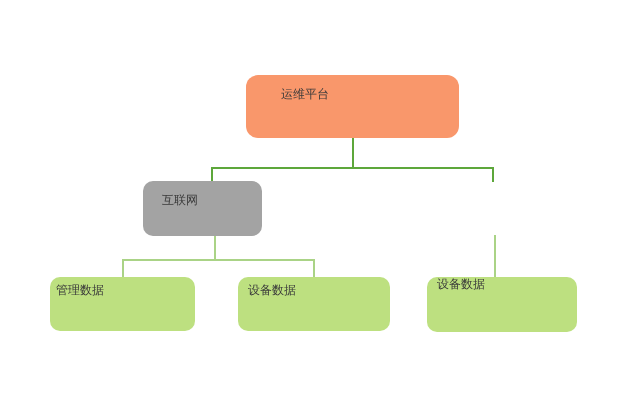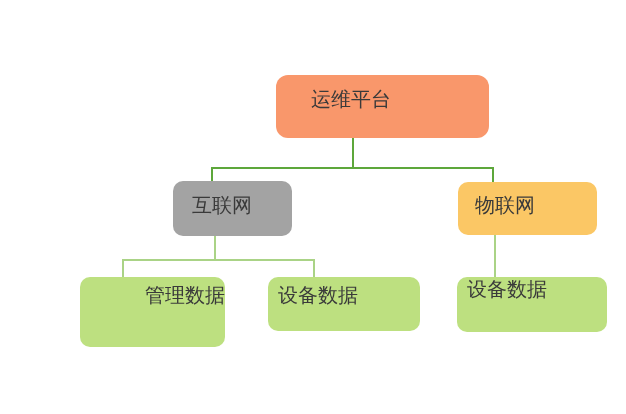--- a/index.html
+++ b/index.html
@@ -7,41 +7,39 @@
     position: relative;
     width: 626px;
     height: 414px;
     background: #ffffff;
     overflow: hidden;
     font-family: "DejaVu Sans", "Liberation Sans", sans-serif;
   }
   .node {
     position: absolute;
     box-sizing: border-box;
-    font-size: 20px;
+    font-size: 12px;
     line-height: 1.25;
     color: #3a3a3a;
     cursor: default;
     white-space: nowrap;
-    margin-left: 30px;
   }
   .edge { position: absolute; }
 </style>
 </head>
 <body>
 
 <div class="stage" id="stage">
     <div class="edge" style="left: 352px; top: 138px; width: 2px; height: 29px; background: rgb(93, 167, 59);"></div>
     <div class="edge" style="left: 211px; top: 167px; width: 283px; height: 2px; background: rgb(93, 167, 59);"></div>
     <div class="edge" style="left: 211px; top: 167px; width: 2px; height: 14px; background: rgb(93, 167, 59);"></div>
     <div class="edge" style="left: 492px; top: 167px; width: 2px; height: 15px; background: rgb(93, 167, 59);"></div>
     <div class="edge" style="left: 214px; top: 236px; width: 2px; height: 23px; background: rgb(170, 211, 134);"></div>
     <div class="edge" style="left: 122px; top: 259px; width: 193px; height: 2px; background: rgb(170, 211, 134);"></div>
     <div class="edge" style="left: 122px; top: 259px; width: 2px; height: 18px; background: rgb(170, 211, 134);"></div>
     <div class="edge" style="left: 313px; top: 259px; width: 2px; height: 18px; background: rgb(170, 211, 134);"></div>
     <div class="edge" style="left: 494px; top: 235px; width: 2px; height: 42px; background: rgb(170, 211, 134);"></div>
     <div class="node" style="left: 246px; top: 75px; width: 213px; height: 63px; background: rgb(249, 151, 107); border-radius: 12px; padding-left: 35px; padding-top: 12px; color: rgb(58, 58, 58);"><span>运维平台</span></div>
     <div class="node" style="left: 143px; top: 181px; width: 119px; height: 55px; background: #a3a3a3; border-radius: 10px; padding-left: 19px; padding-top: 12px; color: rgb(58, 58, 58);"><span>互联网</span></div>
-    <div class="node" style="left: 428px; top: 182px; width: 139px; height: 53px; background: rgb(251, 199, 101); border-radius: 10px; padding-left: 17px; padding-top: 11px; color: rgb(58, 58, 58);"><span>物联网</span></div>
-    <div class="node" style="left: 50px; top: 277px; width: 145px; height: 70px; background: rgb(189, 224, 128); border-radius: 10px; padding-left: 6px; padding-top: 6px; color: rgb(58, 58, 58); text-align: right;"><span>管理数据</span></div>
+    <div class="node" style="left: 50px; top: 277px; width: 145px; height: 54px; background: rgb(189, 224, 128); border-radius: 10px; padding-left: 6px; padding-top: 6px; color: rgb(58, 58, 58);"><span>管理数据</span></div>
     <div class="node" style="left: 238px; top: 277px; width: 152px; height: 54px; background: rgb(189, 224, 128); border-radius: 10px; padding-left: 10px; padding-top: 6px; color: rgb(58, 58, 58);"><span>设备数据</span></div>
     <div class="node" style="left: 427px; top: 277px; width: 150px; height: 55px; background: rgb(189, 224, 128); border-radius: 10px; padding-left: 10px; color: rgb(58, 58, 58);"><span>设备数据</span></div>
   </div>
 
 </body></html>

